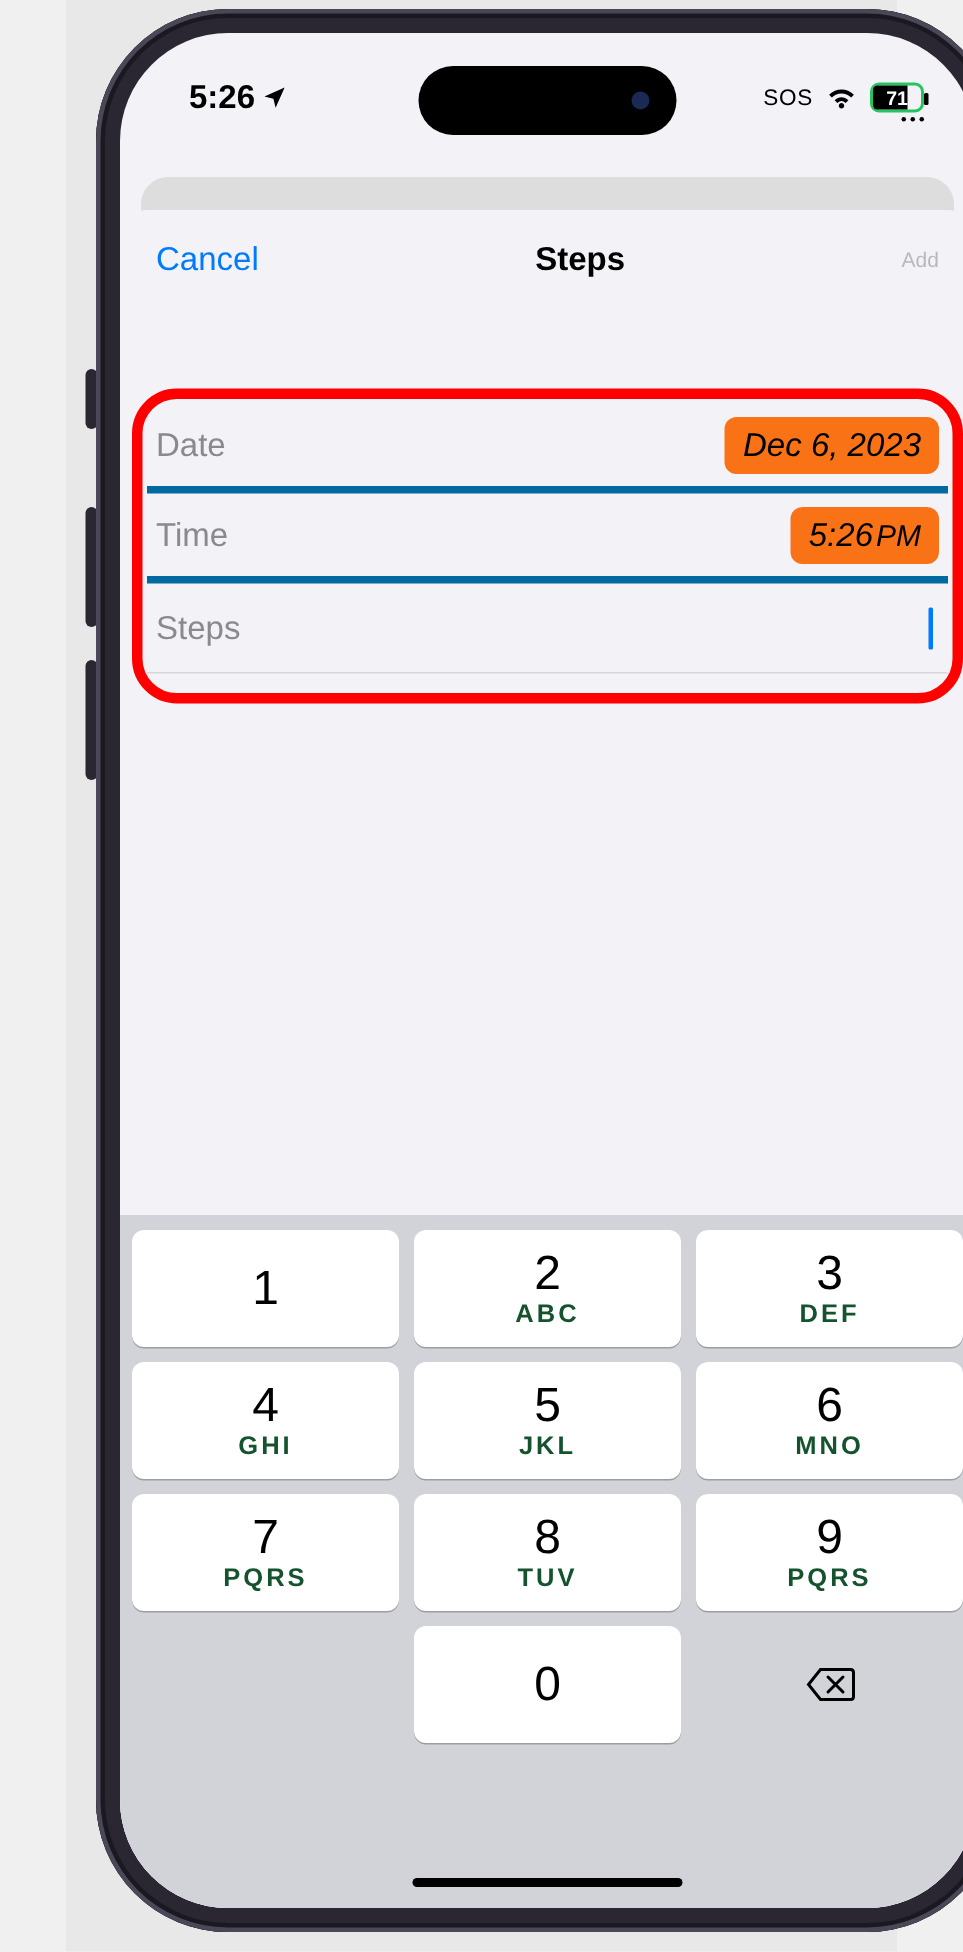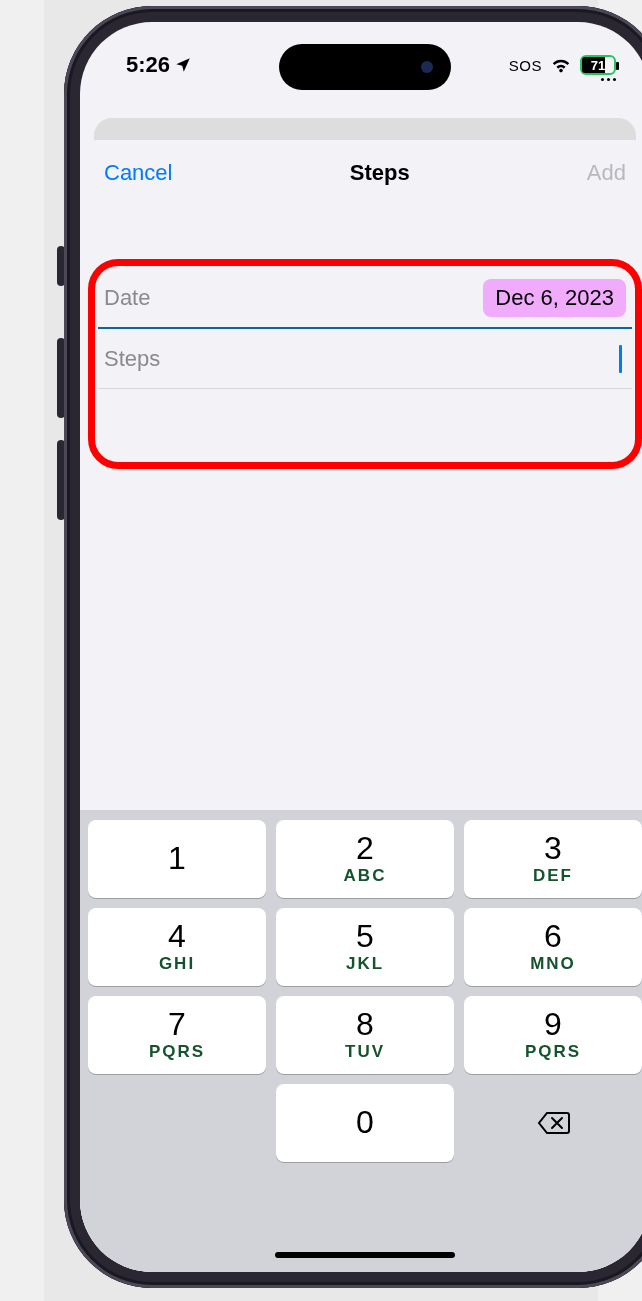--- a/index.html
+++ b/index.html
@@ -122,51 +122,52 @@
   }
   .navbar {
     height:66px;
     display:flex;
     align-items:center;
     justify-content:space-between;
     padding:0 24px;
   }
   .nav-left { color:#007aff; font-size:22px; }
   .nav-title { font-size:22px; font-weight:700; color:#000;}
-  .nav-right { color:#b8b8bd; font-size:22px; }
+  .nav-right { color:#b8b8bd; font-size:14px; }
   .content { flex:1; padding:40px 18px 0 18px; position:relative; }
   
   .highlight-box{
     position:absolute;
     top:30px; left:8px; right:8px;
     height:210px;
     border:7px solid #ff0000;
     border-radius:30px;
     pointer-events:none;
     z-index:5;
   }
   .form-group{
     background:transparent;
   }
   .form-row{
     display:flex;
     align-items:center;
     justify-content:space-between;
     height:60px;
     padding:0 6px;
-    border-bottom:2px solid #0369a1;
+    border-bottom:5px solid #0369a1;
   }
   .form-row:last-child{ border-bottom:1px solid #d6d6db; }
   .row-label{ color:#8a8a8e; font-size:22px; }
   .pill{
-    background:#f0abfc;
+    background:#f97316;
     border-radius:8px;
     padding:6px 12px;
     color:#000;
     font-size:22px;
+    font-style:italic;
   }
   .pill .ampm{ font-size:20px; margin-left:2px;}
   .steps-input{
     flex:1;
     display:flex;
     justify-content:flex-end;
     align-items:center;
     height:100%;
     padding-right:4px;
   }
@@ -261,20 +262,26 @@
 
         <div class="content">
           <div class="highlight-box"></div>
           <div class="form-group">
 
             <div class="form-row">
               <span class="row-label">Date</span>
               <span class="pill">Dec 6, 2023</span>
             </div>
 
+            <div class="form-row">
+              <span class="row-label">Time</span>
+              <span class="pill">
+                <span>5:26</span><span class="ampm">PM</span>
+              </span>
+            </div>
 
             <div class="form-row">
               <span class="row-label">Steps</span>
               <div class="steps-input">
                 <div class="cursor"></div>
               </div>
             </div>
 
           </div>
         </div>

